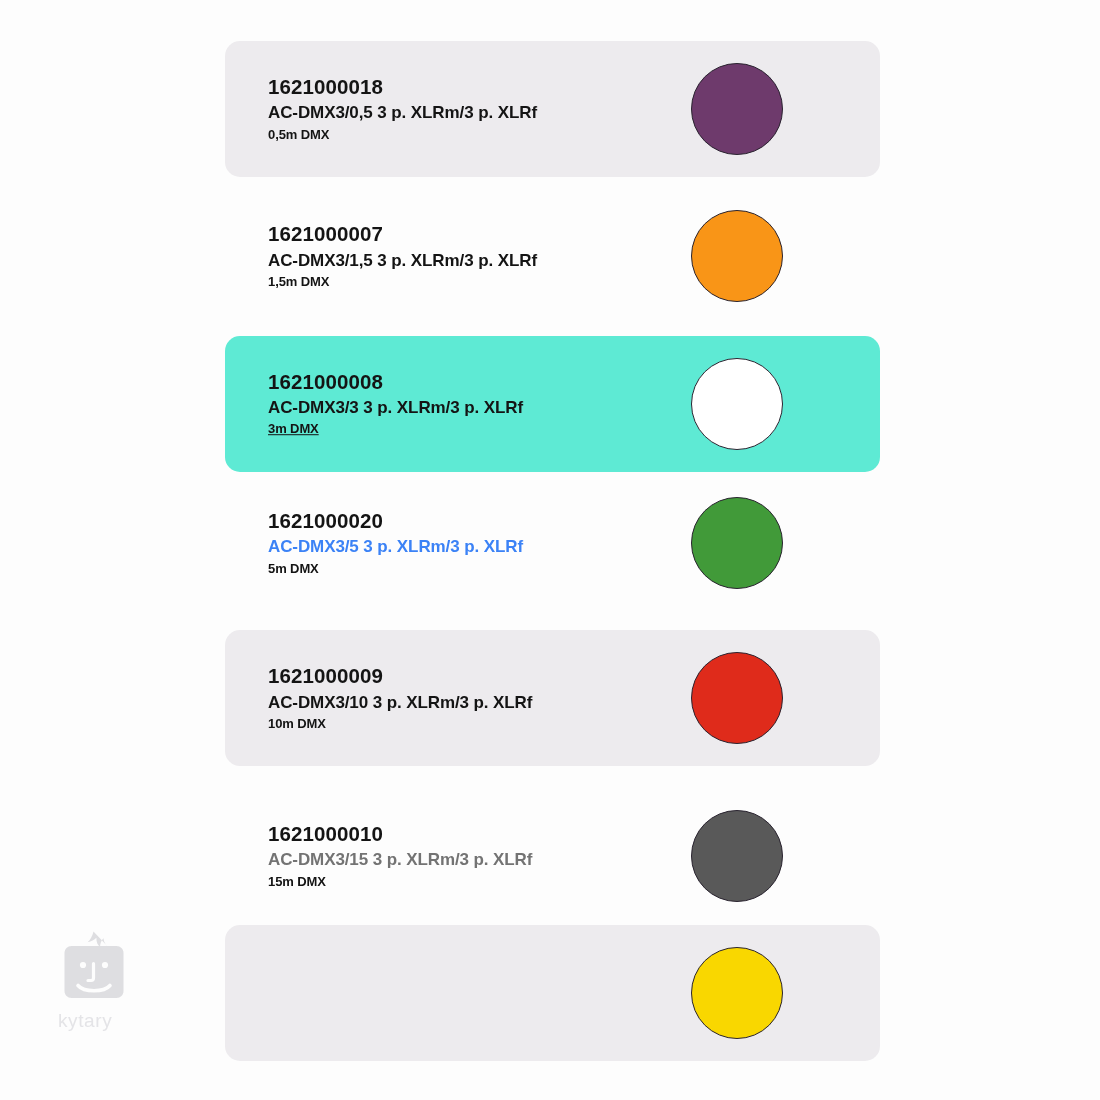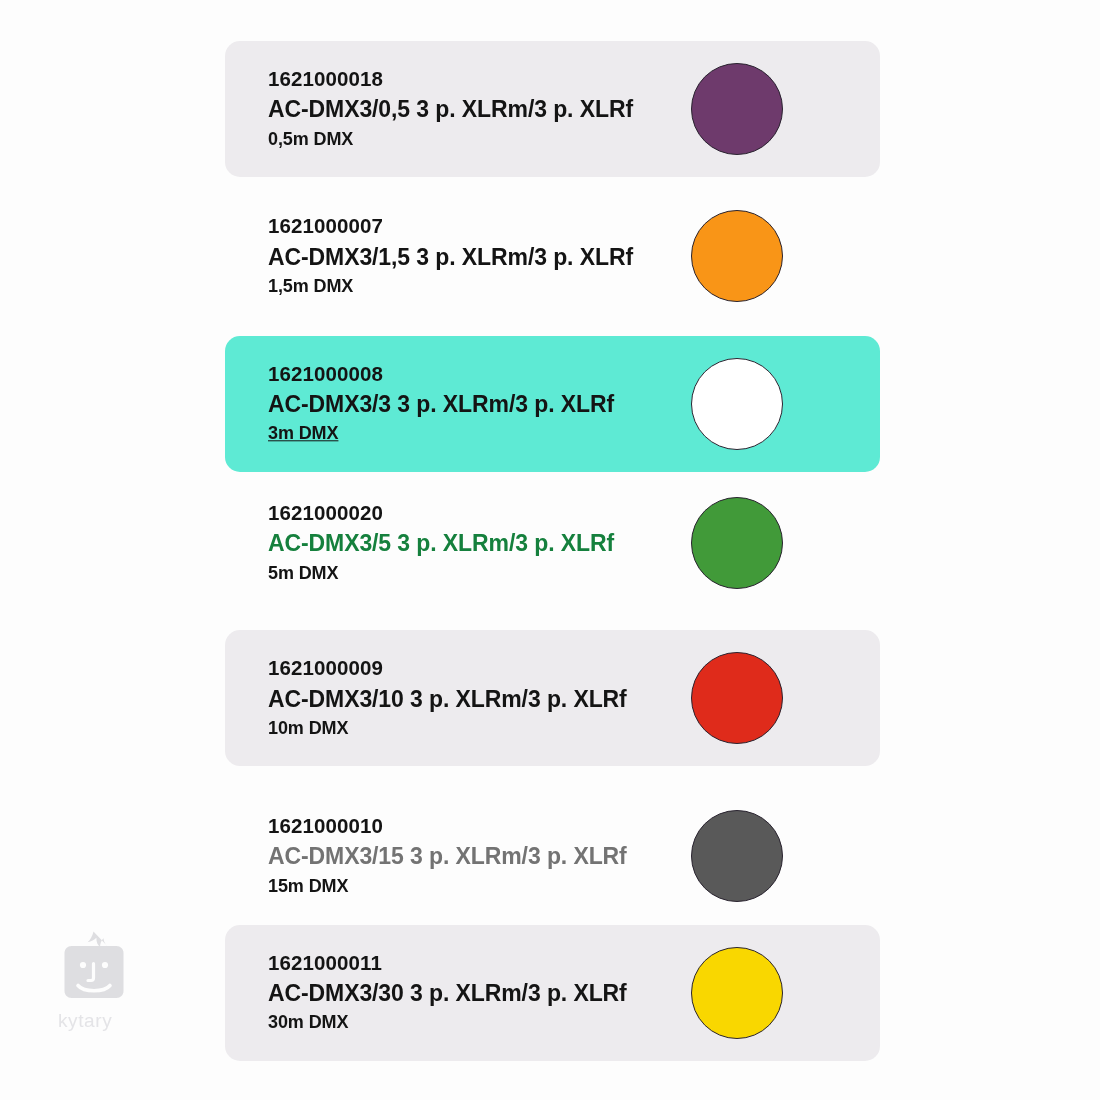--- a/index.html
+++ b/index.html
@@ -53,30 +53,30 @@
   .product-code {
     font-size: 20.5px;
     font-weight: bold;
     color: #121212;
     line-height: 1.385;
     letter-spacing: 0.1px;
     white-space: nowrap;
   }
 
   .product-desc {
-    font-size: 23px;
+    font-size: 17px;
     font-weight: bold;
     color: #141414;
     line-height: 1.44;
     letter-spacing: -0.1px;
     white-space: nowrap;
   }
 
   .product-length {
-    font-size: 18px;
+    font-size: 13px;
     font-weight: bold;
     color: #141414;
     line-height: 1.44;
     letter-spacing: -0.1px;
     white-space: nowrap;
   }
 
   .swatch-wrap {
     position: absolute;
     left: 465px;
@@ -154,21 +154,21 @@
         <div class="product-desc" style="color: rgb(20, 20, 20);">AC-DMX3/3 3 p. XLRm/3 p. XLRf</div>
         <div class="product-length" style="color: rgb(20, 20, 20); text-decoration: underline;">3m DMX</div>
       </div>
       <div class="swatch-wrap">
         <div class="swatch-circle" style="background: rgb(255, 255, 255); border-color: rgb(42, 36, 48);"></div>
       </div>
     </div>
     <div class="product-row" style="top: 475px;">
       <div class="product-info">
         <div class="product-code" style="color: rgb(20, 20, 20);">1621000020</div>
-        <div class="product-desc" style="color: #15803d;">AC-DMX3/5 3 p. XLRm/3 p. XLRf</div>
+        <div class="product-desc" style="color: #3b82f6;">AC-DMX3/5 3 p. XLRm/3 p. XLRf</div>
         <div class="product-length" style="color: rgb(20, 20, 20);">5m DMX</div>
       </div>
       <div class="swatch-wrap">
         <div class="swatch-circle" style="background: rgb(65, 154, 57); border-color: rgb(42, 36, 48);"></div>
       </div>
     </div>
     <div class="product-row shaded" style="top: 630.2px; background: rgb(237, 235, 238); text-decoration: underline;">
       <div class="product-info">
         <div class="product-code" style="color: rgb(20, 20, 20);">1621000009</div>
         <div class="product-desc" style="color: rgb(20, 20, 20);">AC-DMX3/10 3 p. XLRm/3 p. XLRf</div>
@@ -182,25 +182,20 @@
       <div class="product-info">
         <div class="product-code" style="color: rgb(20, 20, 20);">1621000010</div>
         <div class="product-desc" style="color: #737373;">AC-DMX3/15 3 p. XLRm/3 p. XLRf</div>
         <div class="product-length" style="color: rgb(20, 20, 20);">15m DMX</div>
       </div>
       <div class="swatch-wrap">
         <div class="swatch-circle" style="background: rgb(89, 89, 89); border-color: rgb(42, 36, 48);"></div>
       </div>
     </div>
     <div class="product-row shaded" style="top: 924.8px; background: rgb(237, 235, 238);">
-      <div class="product-info">
-        <div class="product-code" style="color: rgb(20, 20, 20);">1621000011</div>
-        <div class="product-desc" style="color: rgb(20, 20, 20);">AC-DMX3/30 3 p. XLRm/3 p. XLRf</div>
-        <div class="product-length" style="color: rgb(20, 20, 20);">30m DMX</div>
-      </div>
       <div class="swatch-wrap">
         <div class="swatch-circle" style="background: rgb(249, 215, 0); border-color: rgb(42, 36, 48);"></div>
       </div>
     </div>
   </div>
 
 <div id="watermark">
   <svg class="wm-face" viewBox="0 0 78 78" xmlns="http://www.w3.org/2000/svg">
     <path d="M35.5 1.5 C34.2 6.5 32.4 9.6 29.6 12.2 C33.4 11.6 36.2 10.1 38.4 7.8
              C38.2 12.0 39.6 15.0 42.0 17.0 C42.2 13.2 43.4 10.5 45.4 8.3

